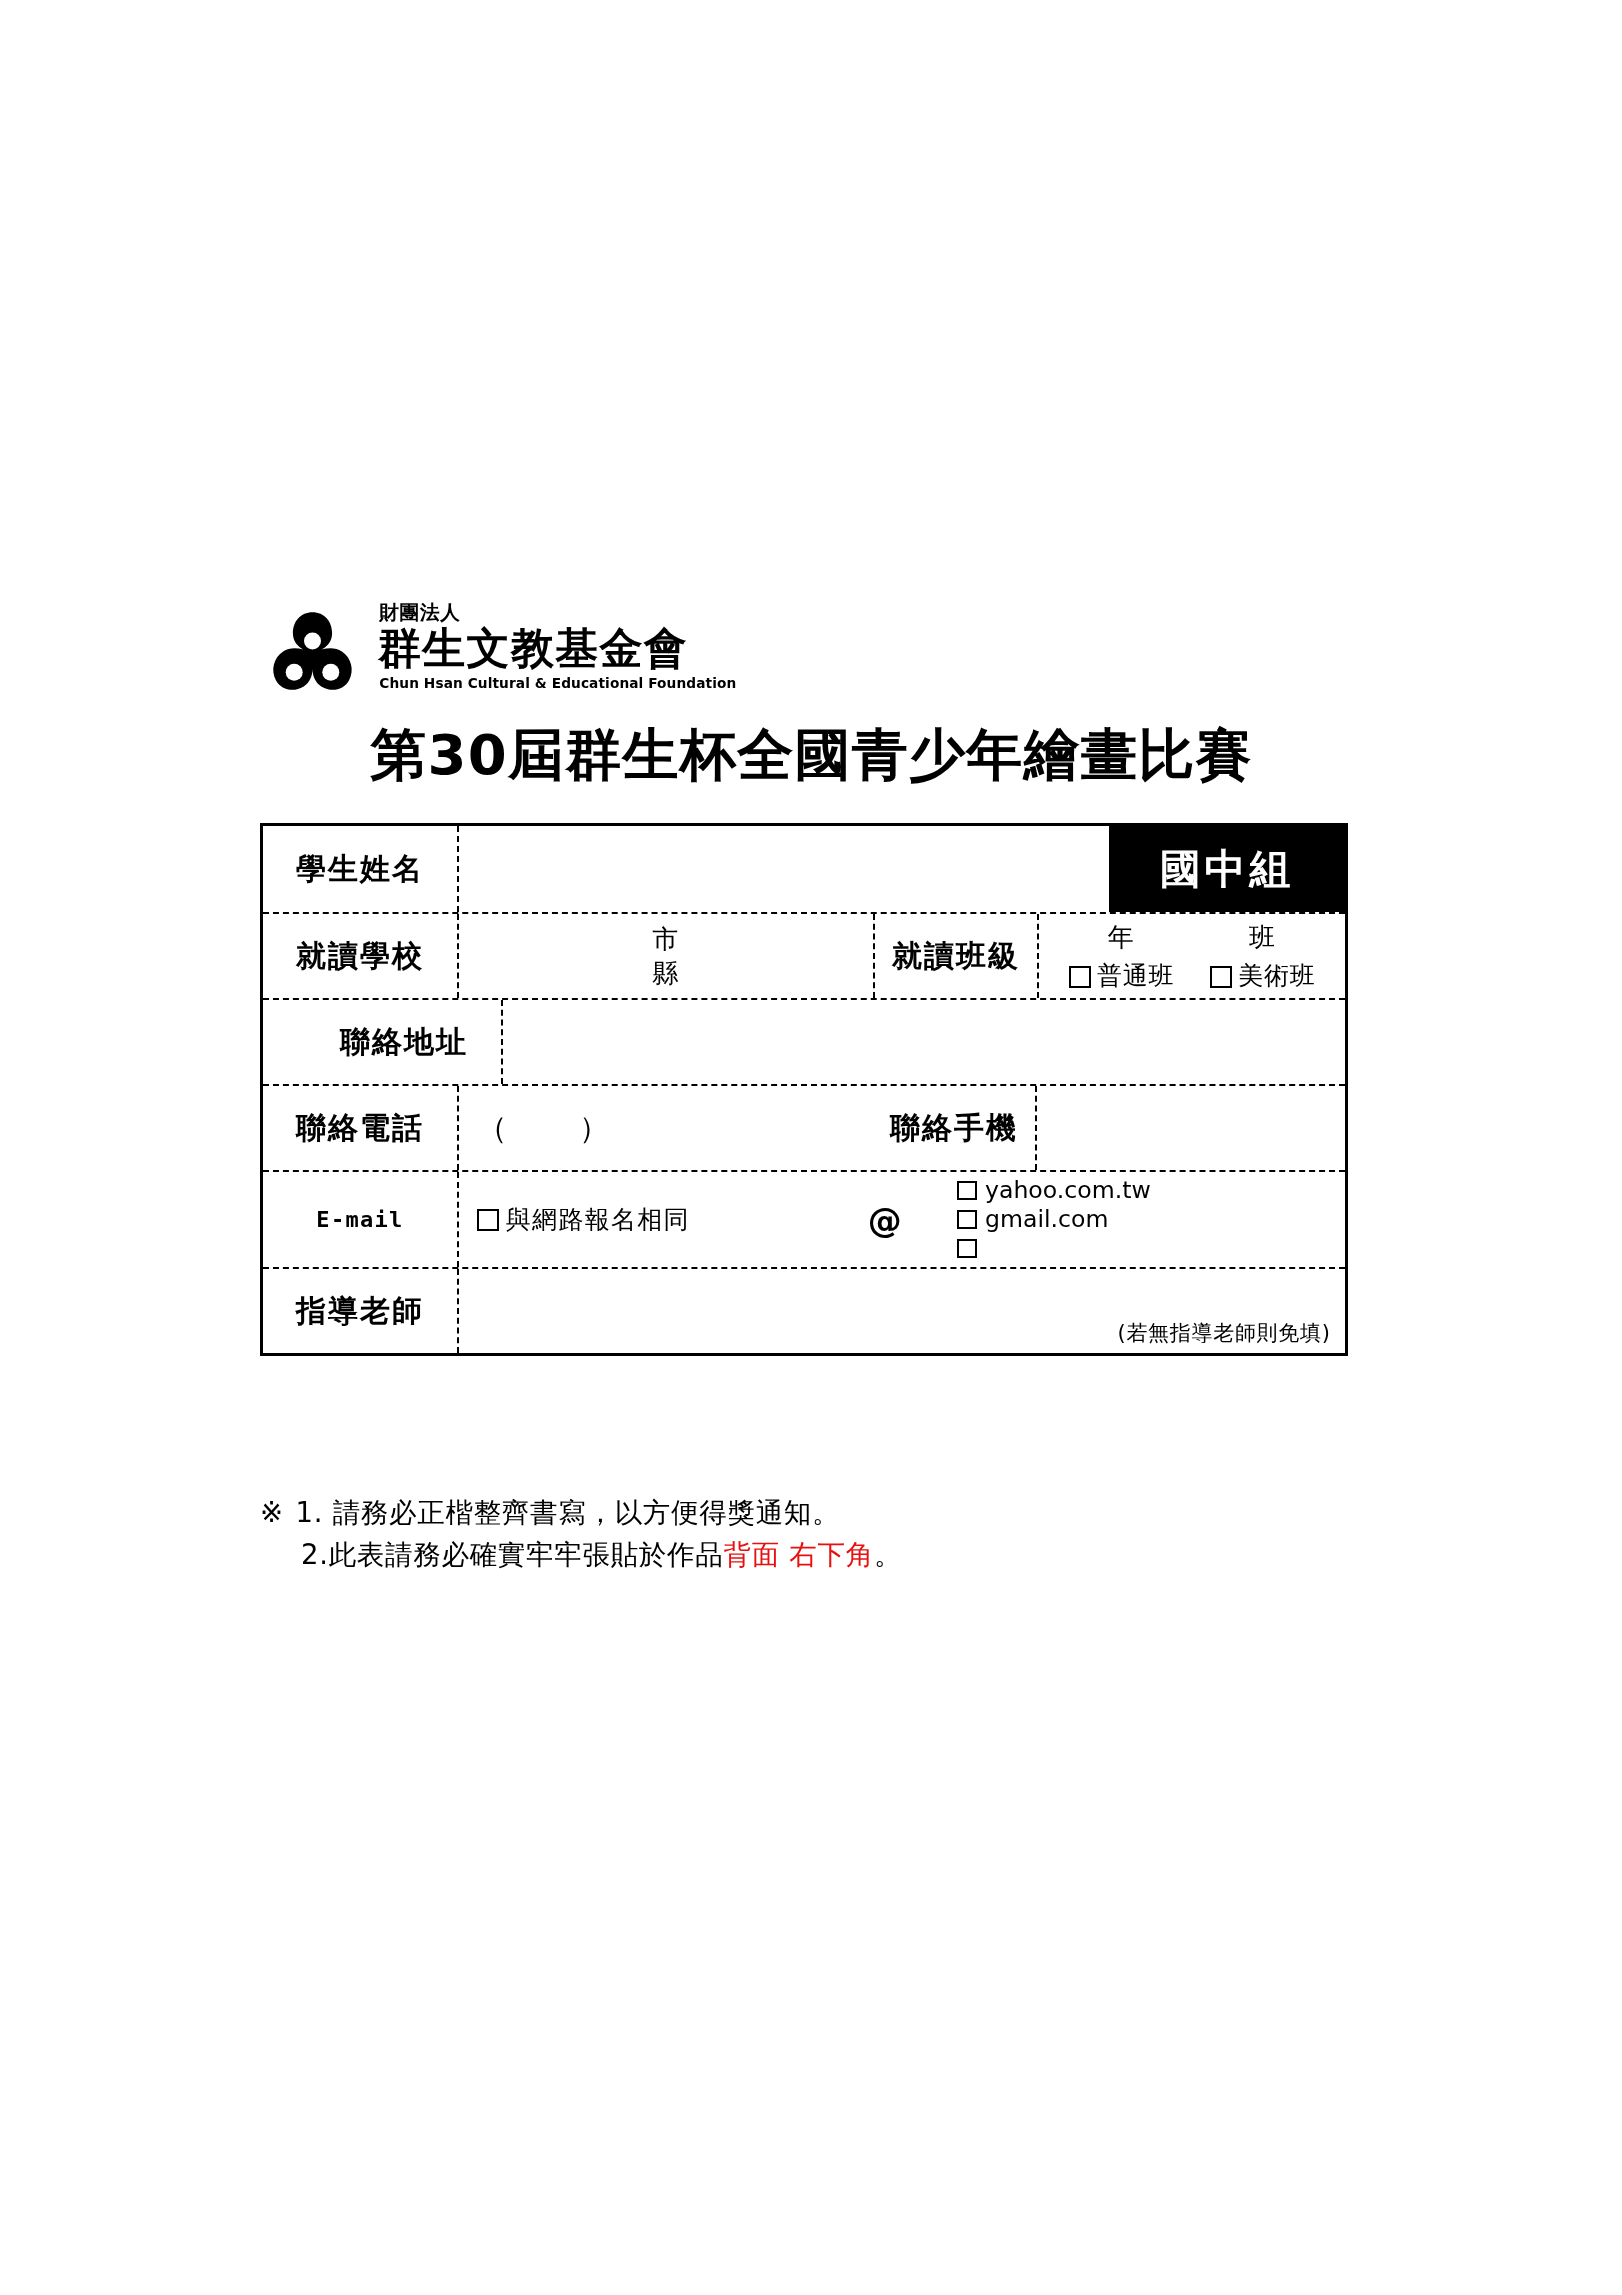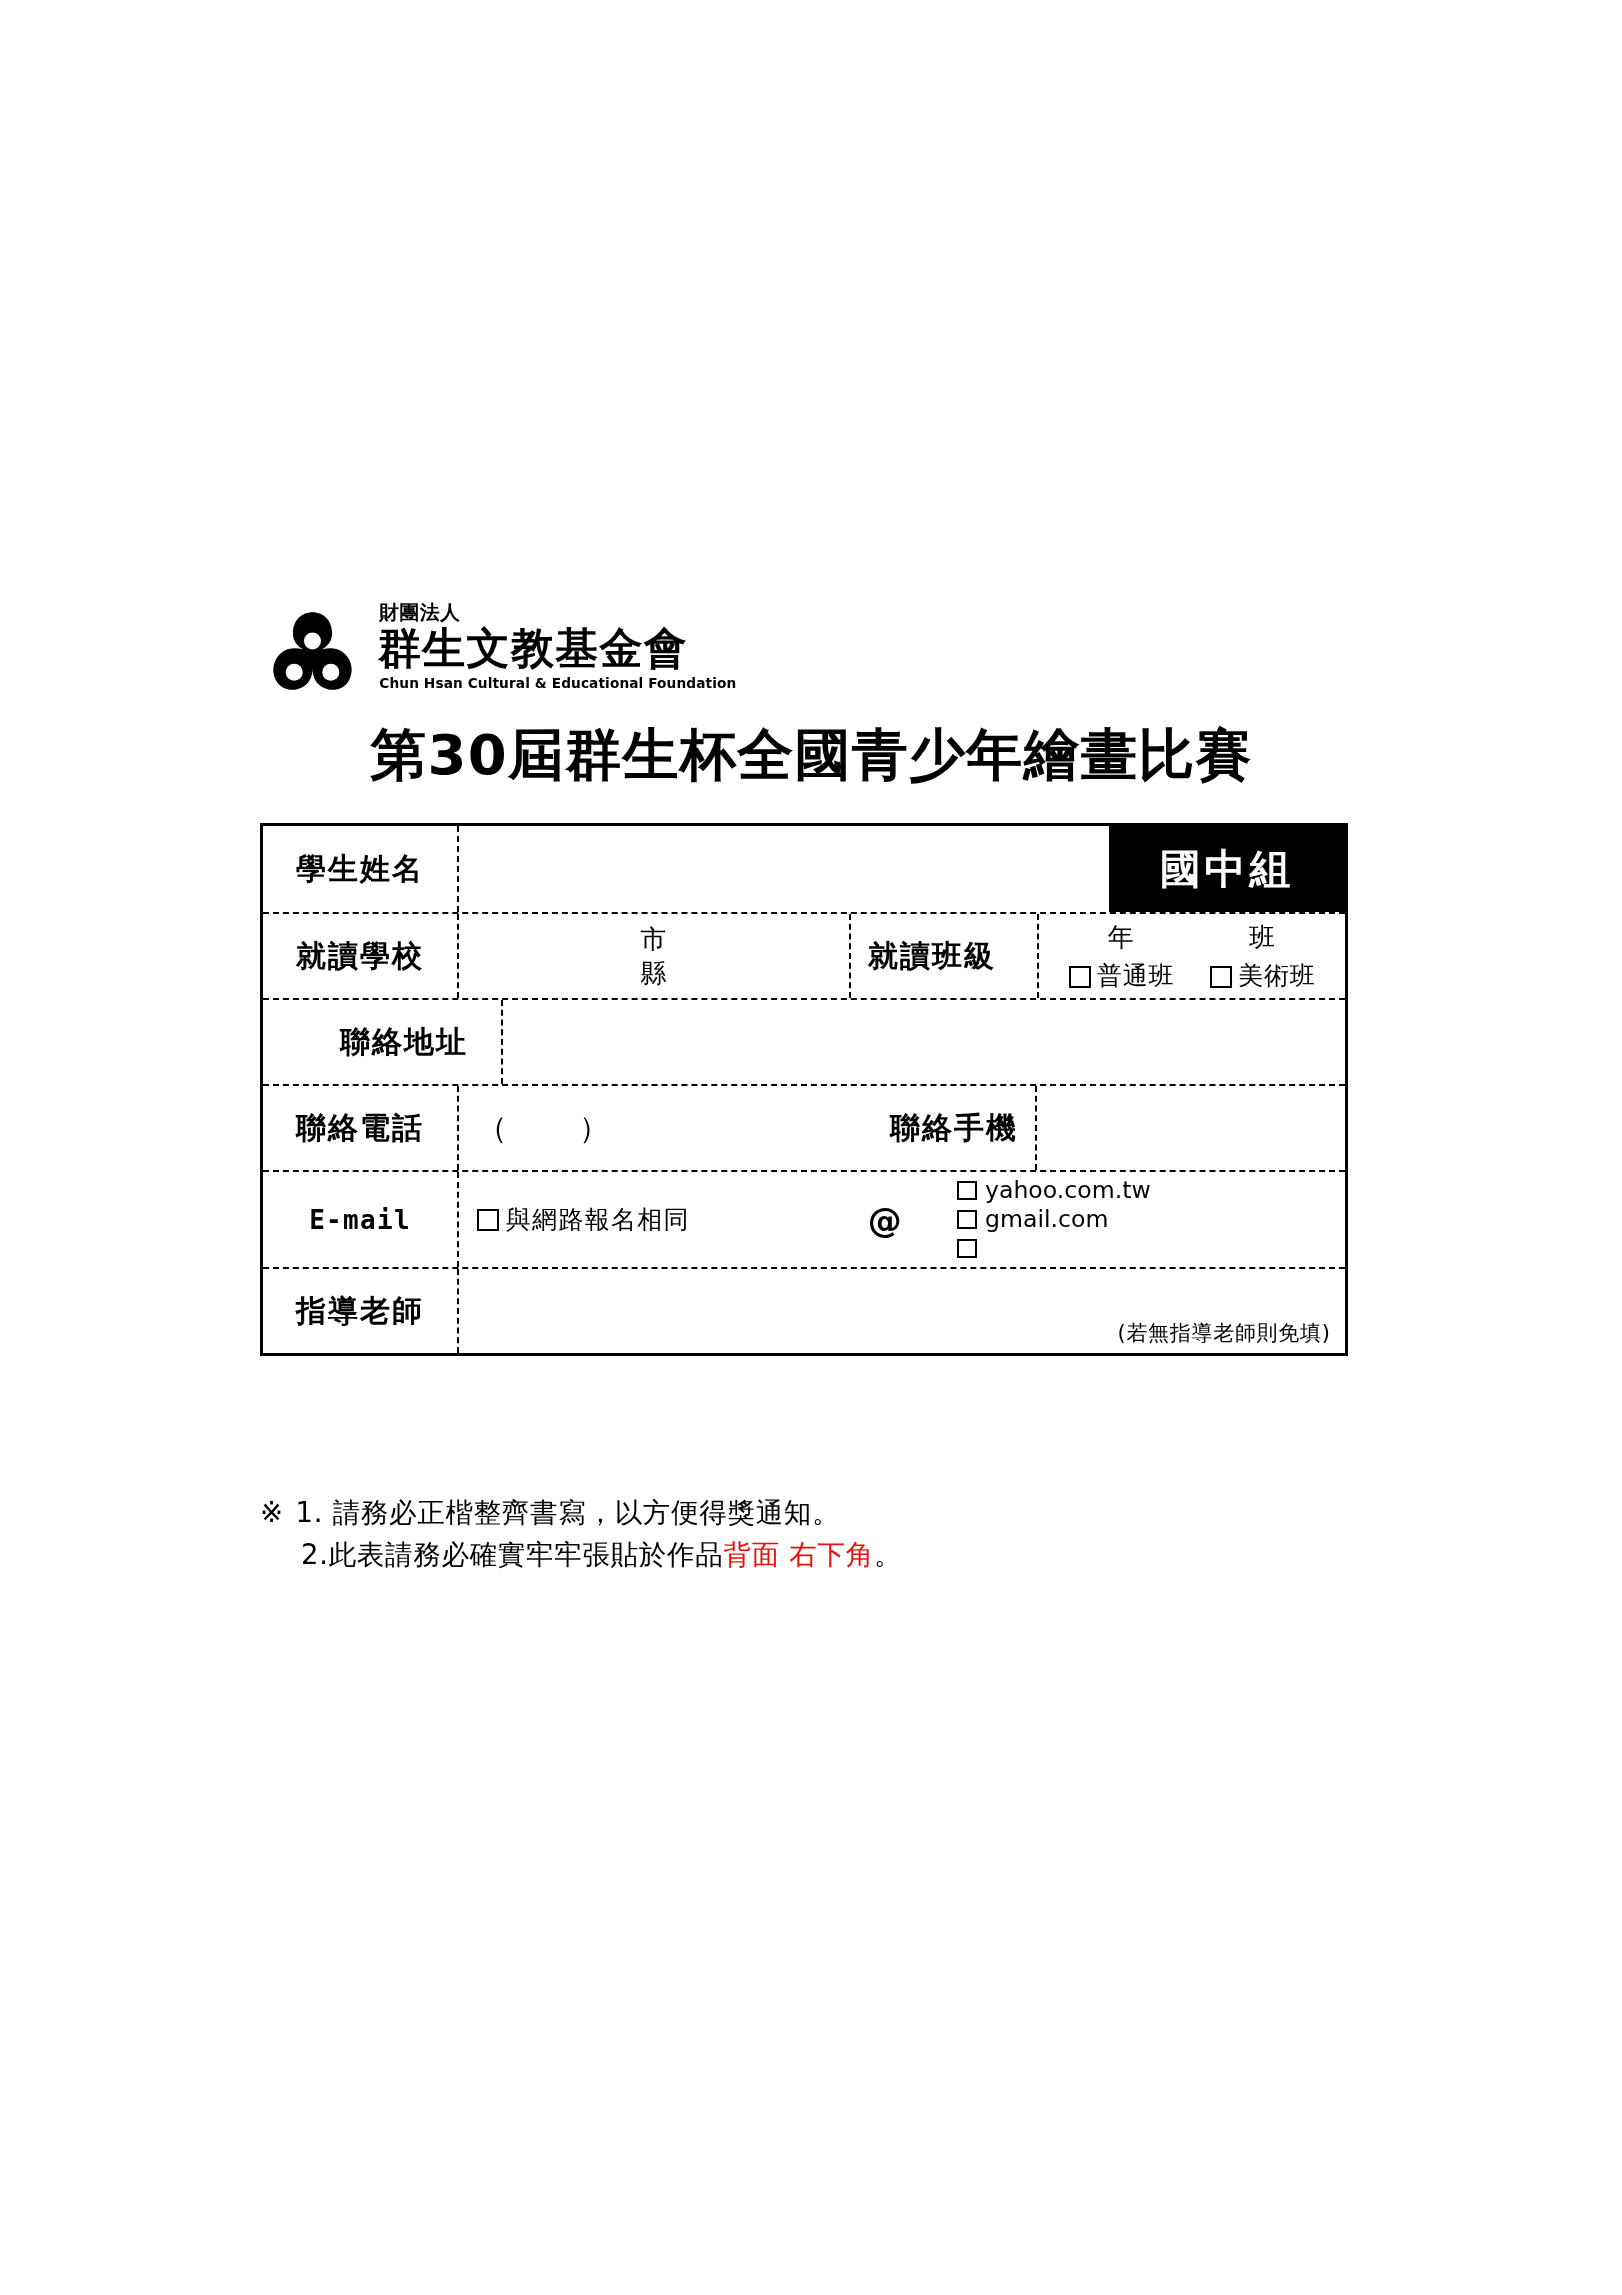--- a/index.html
+++ b/index.html
@@ -110,34 +110,34 @@
     align-items: center;
     justify-content: center;
     font-size: 30px;
     font-weight: bold;
     letter-spacing: 2px;
     border-right: 2px dashed #000;
   }
   .lbl.mono {
     font-family: "DejaVu Sans Mono", "Liberation Mono", monospace;
     letter-spacing: 1.3px;
-    font-size: 26px;
+    font-size: 22px;
   }
   .cell {
     box-sizing: border-box;
     position: relative;
     flex: 1;
   }
   .vsep {
     border-left: 2px dashed #000;
   }
 
   
   .r-name   { height: 86px; }
-  .r-school { height: 86px; gap: 24px; }
+  .r-school { height: 86px; }
   .r-addr   { height: 86px; padding-left: 44px; }
   .r-phone  { height: 86px; }
   .r-email  { height: 97px; }
   .r-teacher{ height: 86px; }
 
   
   .group-badge {
     position: absolute;
     right: 0;
     top: 0;

